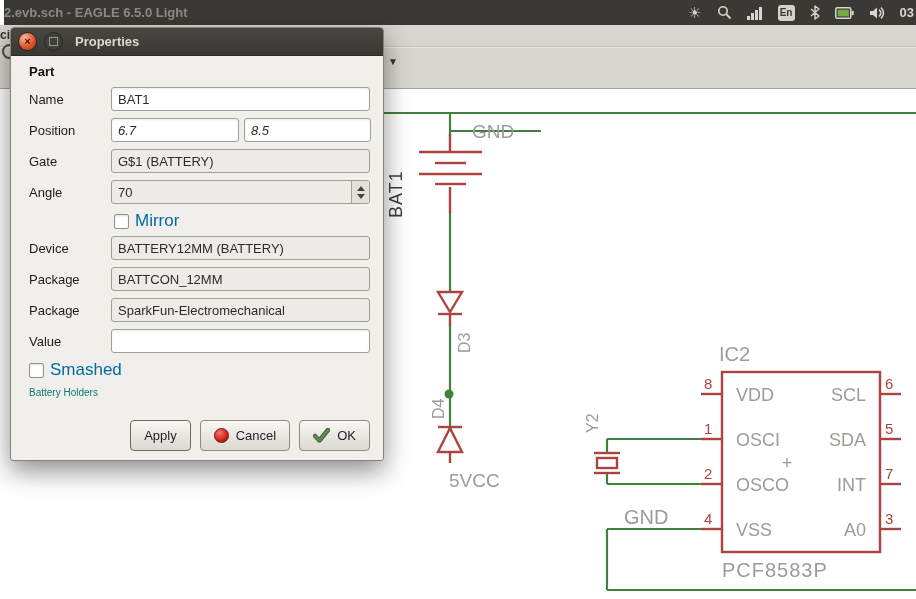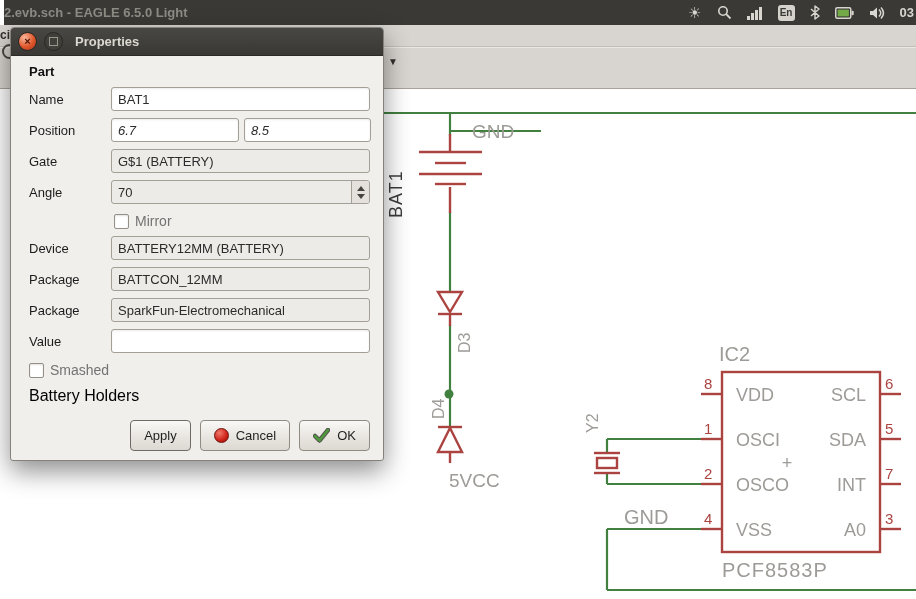--- a/index.html
+++ b/index.html
@@ -52,23 +52,23 @@
   .half{flex:none;width:128px;font-style:italic;}
   .second{margin-left:5px;width:127px;}
   .readonly{background:#edebe7;flex:1;display:flex;align-items:center;padding:0 6px;}
   .combo{background:#edebe7;flex:1;display:flex;align-items:stretch;padding:0;}
   .combo-value{flex:1;display:flex;align-items:center;padding:0 6px;}
   .spinner{width:17px;border-left:1px solid #a49f96;display:flex;flex-direction:column;align-items:center;justify-content:center;gap:3px;background:#e4e1dc;border-radius:0 2px 2px 0;}
   .spinner .up{width:0;height:0;border-left:4px solid transparent;border-right:4px solid transparent;border-bottom:5px solid #46443f;}
   .spinner .down{width:0;height:0;border-left:4px solid transparent;border-right:4px solid transparent;border-top:5px solid #46443f;}
   .check-row{height:16px;margin-top:9px;}
   .check-row input[type=checkbox]{appearance:none;width:15px;height:15px;margin:0;background:#fff;border:1px solid #958f87;border-radius:2px;box-shadow:inset 0 1px 2px rgba(0,0,0,.12);}
-  .check-row .check-label{margin-left:6px;font-size:14px;color:#737373;}
+  .check-row .check-label{margin-left:6px;font-size:17px;color:#0369a1;}
   .indent{margin-left:103px;}
-  .description{margin:9px 0 0 18px;font-size:16px;color:#000000;height:15px;}
+  .description{margin:9px 0 0 18px;font-size:10px;color:#0f766e;height:15px;}
   .button-row{margin-top:18px;display:flex;justify-content:flex-end;gap:9px;padding-right:13px;}
   .btn{height:31px;display:inline-flex;align-items:center;gap:7px;padding:0 13px;font-family:inherit;font-size:13px;color:#1f1f1f;background:linear-gradient(#f9f8f6,#e7e4df 60%,#dcd8d2);border:1px solid #8f8a82;border-radius:4px;cursor:default;}
   .btn:first-child{border-color:#6f6b64;}
   .cancel-ball{width:13px;height:13px;border-radius:50%;background:radial-gradient(circle at 35% 30%,#f07a6a,#cf2218 60%,#8f140d);border:1px solid #6c100a;display:block;}
 </style>
 </head>
 <body>
 
 <svg class="schematic" width="916" height="599" viewBox="0 0 916 599">
 

